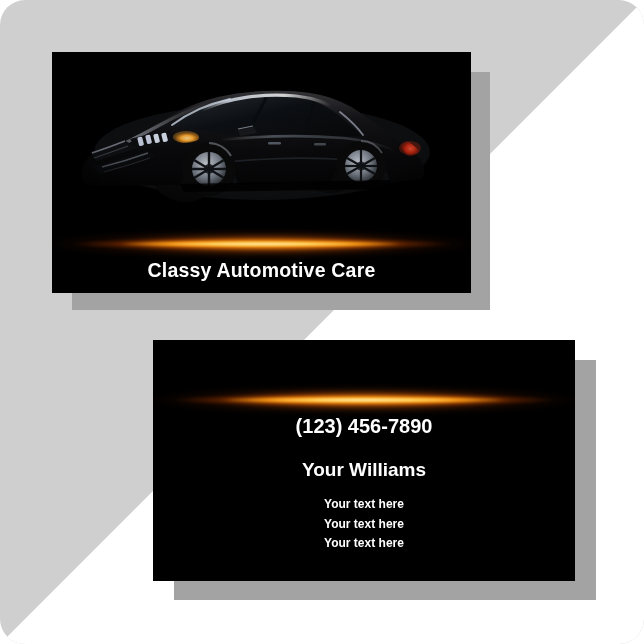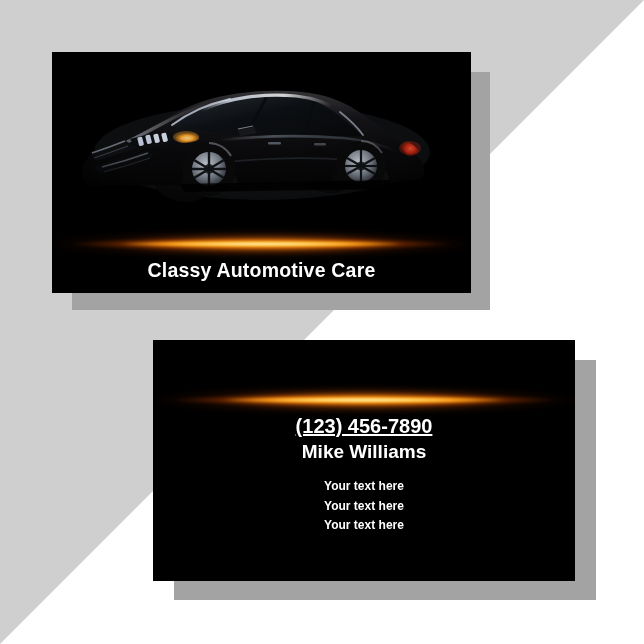--- a/index.html
+++ b/index.html
@@ -7,20 +7,21 @@
     padding: 0;
     background: #ffffff;
   }
   #stage {
     position: relative;
     width: 644px;
     height: 644px;
     overflow: hidden;
     font-family: "Liberation Sans", sans-serif;
     background: #ffffff;
+    border-radius: 25px;
   }
 
   
   .bg-base {
     position: absolute;
     inset: 0;
     background: #cfcfcf;
   }
   .bg-white-wedge {
     position: absolute;
@@ -116,22 +117,21 @@
     position: absolute;
     left: 0; right: 0;
     top: 416px;
     text-align: center;
     color: #ffffff;
   }
   .card-back .phone {
     font-size: 20px;
     font-weight: 600;
     line-height: 1.0;
-    margin-bottom: 6px;
-    text-decoration: underline;
+    margin-bottom: 24px;
   }
   .card-back .name {
     font-size: 19px;
     font-weight: 600;
     line-height: 1.0;
     margin-bottom: 16px;
   }
   .card-back .line {
     font-size: 12px;
     font-weight: 600;
@@ -331,20 +331,20 @@
   <div class="card card-back" style="left:153px; top:340px; width:422px; height:241px;">
 
     <div class="streak" style="top:46px; height:28px;">
       <div class="s-wide"></div>
       <div class="s-mid"></div>
       <div class="s-core"></div>
     </div>
 
     <div class="info" style="top:76px;">
       <div class="phone">(123) 456-7890</div>
-      <div class="name">Mike Williams</div>
+      <div class="name">Your Williams</div>
       <div class="line">Your text here</div>
       <div class="line">Your text here</div>
       <div class="line">Your text here</div>
     </div>
   </div>
 
 </div>
 
 </body></html>

